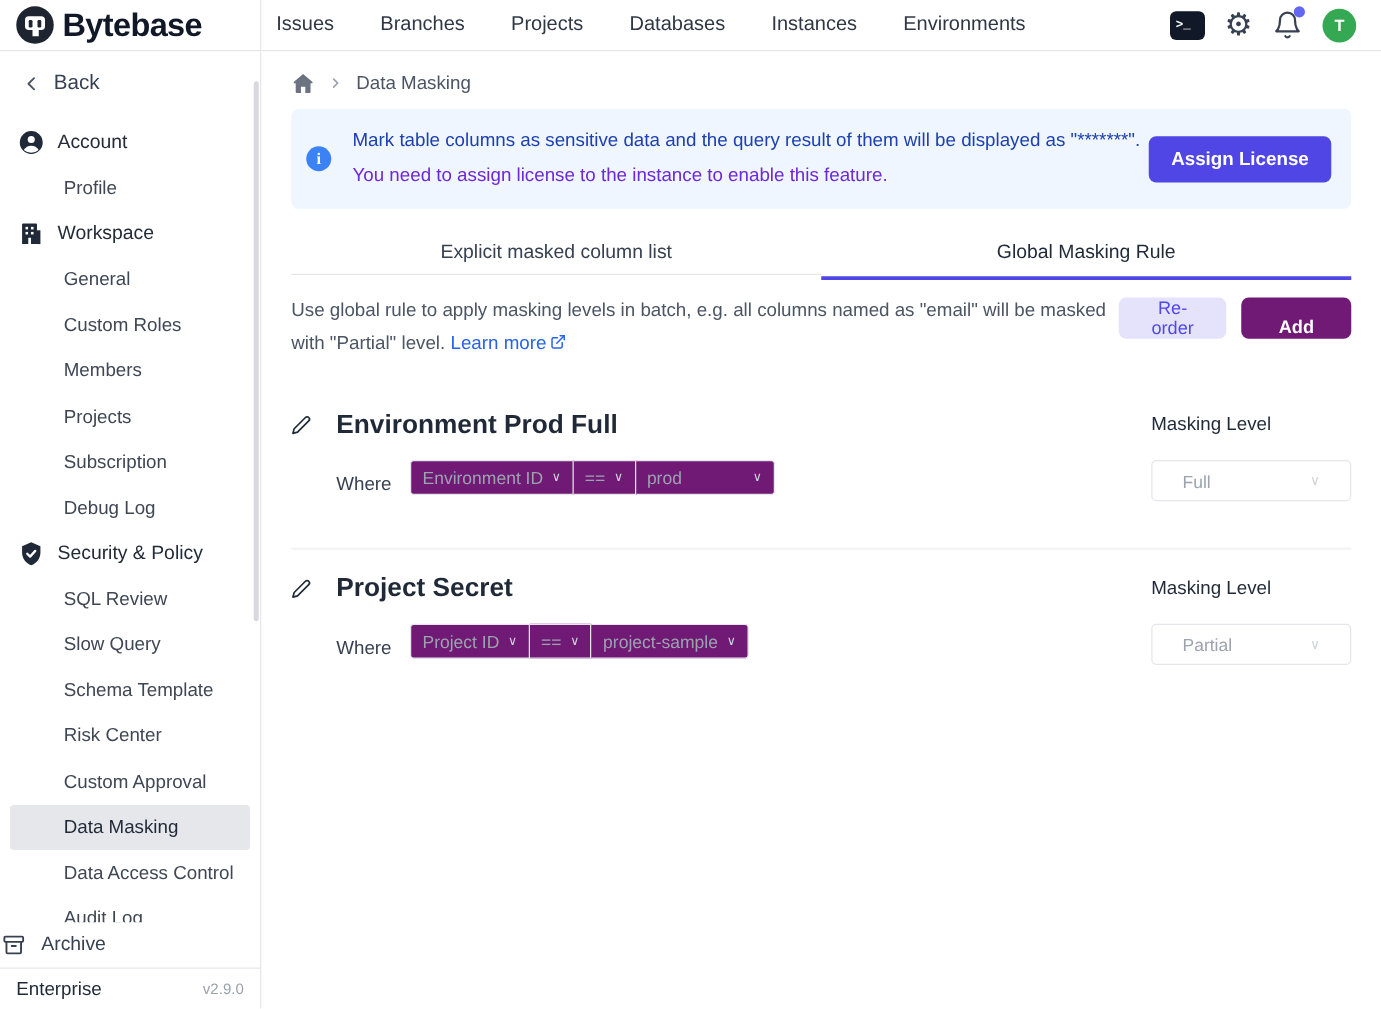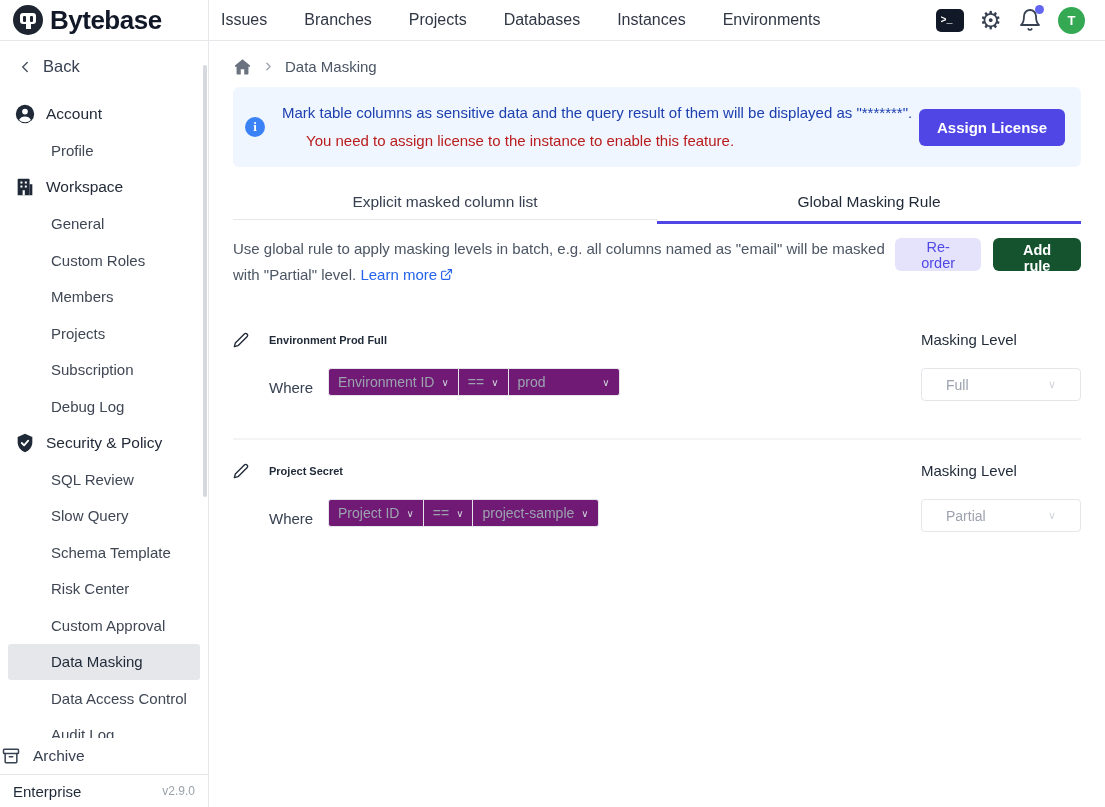--- a/index.html
+++ b/index.html
@@ -45,40 +45,40 @@
 
   
   .main { position:absolute; left:210px; top:41px; right:0; bottom:0; padding:0 24px 0 23px; background:#fff; overflow:hidden; }
   .breadcrumb { margin-top:13px; display:flex; align-items:center; gap:10px; height:24px; }
   .crumb-current { font-size:15px; color:#4b5563; }
 
   .banner { margin-top:9px; background:#eff6ff; border-radius:6px; height:80px; display:flex; align-items:center; padding:0 16px 0 12px; }
   .info-icon { width:20px; height:20px; border-radius:50%; background:#3b82f6; color:#fff; font-size:13px; font-weight:700; font-family:"Liberation Serif", serif; display:flex; align-items:center; justify-content:center; flex:none; }
   .banner-text { margin-left:17px; line-height:28px; font-size:15px; }
   .banner-line1 { color:#1e40af; }
-  .banner-line2 { color:#b91c1c;margin-left:24px; }
+  .banner-line2 { color:#6d28d9; }
   .assign-btn { margin-left:auto; background:#4f46e5; color:#fff; border:none; border-radius:6px; font-size:15px; font-weight:600; padding:0 18px; height:37px; cursor:pointer; font-family:inherit; flex:none; }
 
   .tabbar { margin-top:17px; display:flex; }
   .tab { flex:1; text-align:center; font-size:15.5px; color:#374151; padding:9px 0 10px; border-bottom:3px solid transparent; position:relative; cursor:pointer; }
   .tab:not(.active)::after { content:""; position:absolute; left:0; right:0; bottom:1px; height:1px; background:#e5e7eb; }
   .tab.active { color:#1f2937; border-bottom-color:#4f46e5; }
 
   .intro { margin-top:12px; display:flex; }
   .intro-text { font-size:15px; line-height:26px; color:#4b5563; max-width:662px; }
   .link { color:#2563eb; cursor:pointer; }
   .intro-btns { margin-left:auto; display:flex; gap:12px; align-items:flex-start; padding-top:2px; }
   .reorder-btn { background:#e5e3fb; color:#5048e5; border:none; border-radius:6px; font-size:14.5px; padding:0 15px; height:33px; cursor:pointer; font-family:inherit; }
-  .addrule-btn { background:#14532d; color:#fff; border:none; border-radius:6px; font-size:14.5px; font-weight:600; padding:4px 15px; height:33px; cursor:pointer; font-family:inherit; }
+  .addrule-btn { background:#701a75; color:#fff; border:none; border-radius:6px; font-size:14.5px; font-weight:600; padding:16px 15px; height:33px; cursor:pointer; font-family:inherit; }
 
   .rule { margin-top:40px; display:flex; }
   .rule-left { flex:1; }
   .rule-right { width:160px; flex:none; }
   .rule-title-row { display:flex; align-items:center; gap:20px; height:24px; margin-bottom:16px; }
-  .rule-title { font-size:11px; font-weight:600; color:#1f2937; }
+  .rule-title { font-size:21px; font-weight:600; color:#1f2937; }
   .where-row { display:flex; align-items:flex-end; }
   .where-label { font-size:15px; color:#374151; width:46px; margin-left:36px; margin-right:13px; }
   .selgroup { display:flex; }
   .sel { height:28px; display:flex; align-items:center; border:1px solid #e4e6ea; background:#701a75; color:#9ca3af; font-size:14px; padding:0 9px; cursor:pointer; }
   .sel .chev { margin-left:7px; color:#d1d5db; font-size:10px; }
   .sel.first { border-radius:3px 0 0 3px; }
   .sel.mid { border-left:none; }
   .sel.last { border-left:none; border-radius:0 3px 3px 0; }
   .mask-label { font-size:15px; font-weight:500; color:#1f2937; height:24px; line-height:24px; margin-bottom:16px; }
   .mask-select { height:33px; border:1px solid #e4e6ea; border-radius:4px; background:#fff; display:flex; align-items:center; justify-content:space-between; padding:0 24px; color:#9ca3af; font-size:14px; cursor:pointer; }

